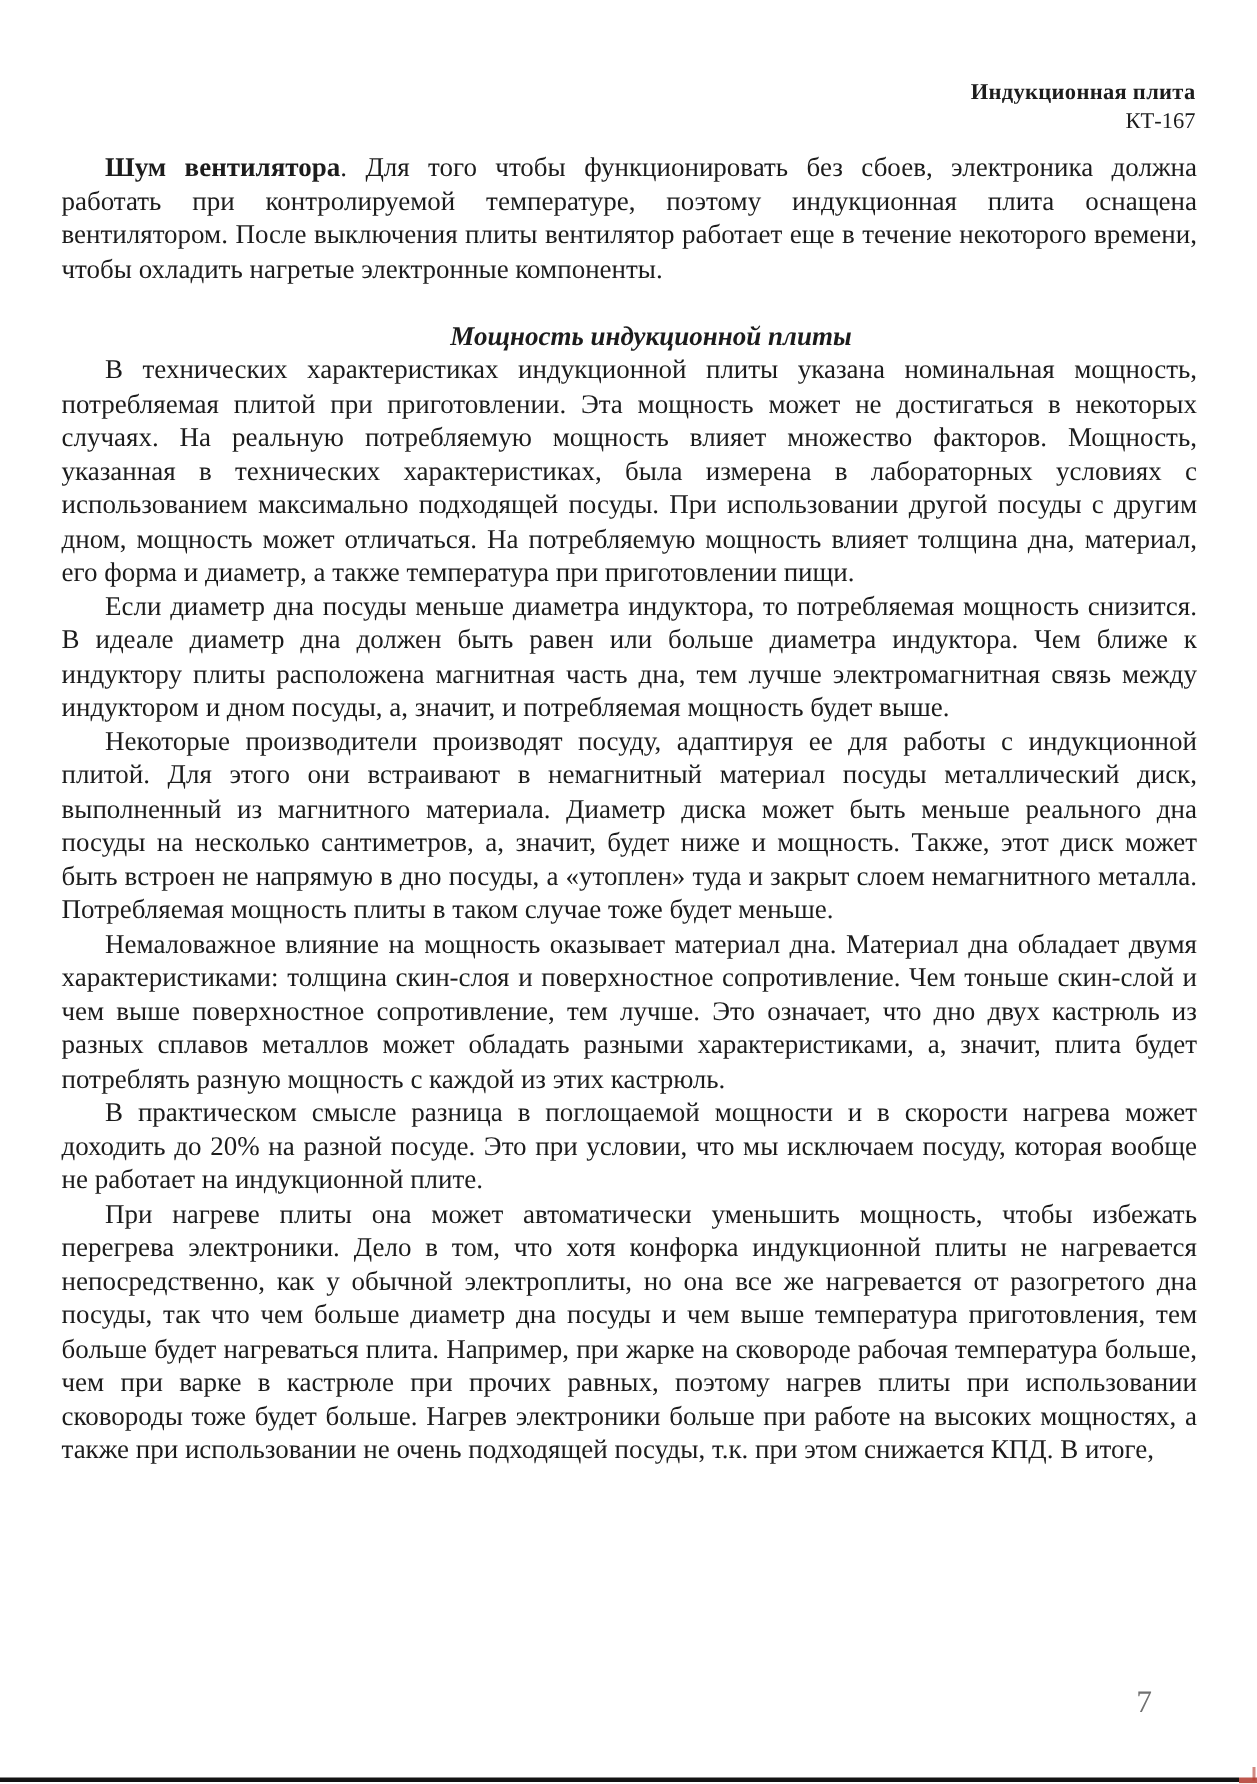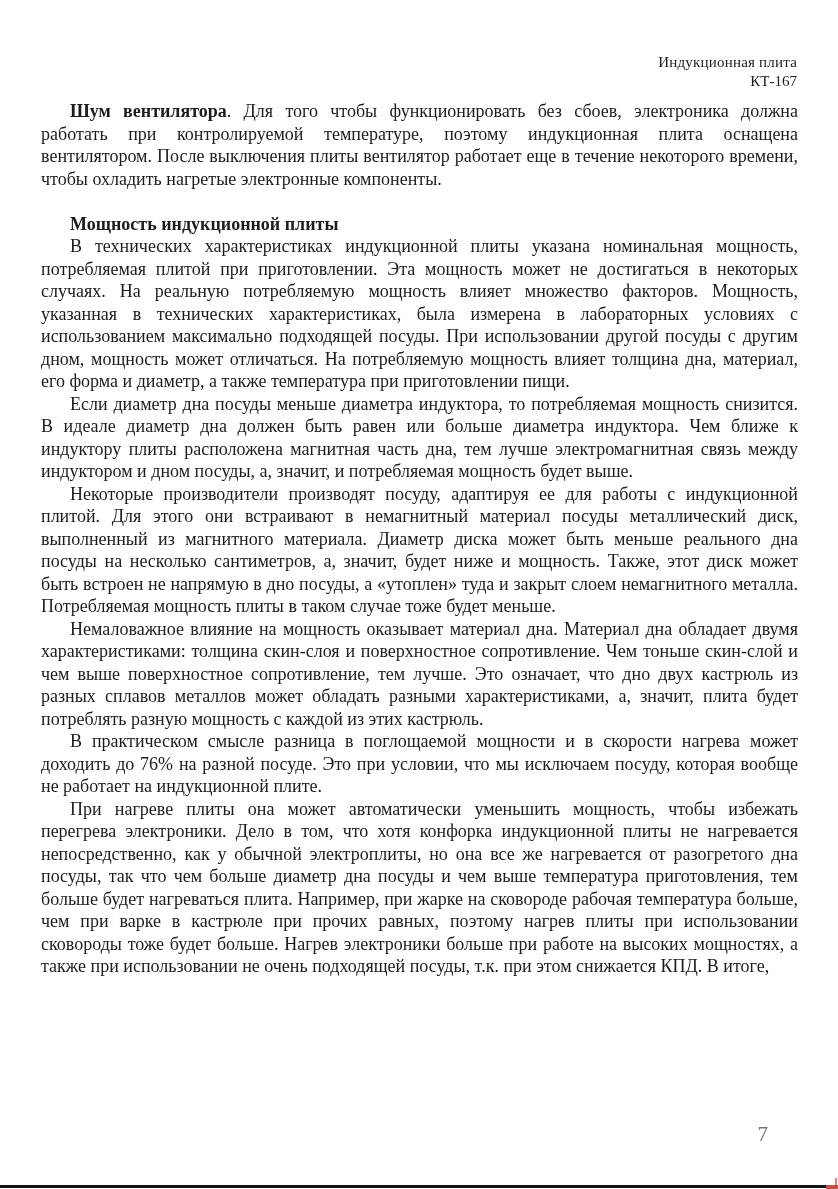--- a/index.html
+++ b/index.html
@@ -18,21 +18,21 @@
   }
   .running-header {
     position: absolute;
     top: 53px;
     right: 41px;
     text-align: right;
     line-height: 19px;
     font-size: 15px;
     color: #1c1c1c;
   }
-  .rh-title { font-weight: normal; letter-spacing: 0.2px; }
+  .rh-title { font-weight: bold; letter-spacing: 0.2px; }
   .rh-model { font-weight: normal; }
   .content {
     position: absolute;
     left: 41px;
     top: 100px;
     width: 757px;
     font-size: 18px;
     line-height: 22.5px;
     text-align: justify;
     color: #1c1c1c;
@@ -41,21 +41,22 @@
     margin: 0;
     text-indent: 29px;
     -webkit-hyphens: manual;
     hyphens: manual;
   }
   .para .lead { font-weight: bold; }
   .subheading {
     margin: 22.5px 0 0 0;
     font-weight: bold;
     text-indent: 29px;
-    text-align: left;
+    text-align: center;
+    font-style: italic;
   }
   .page-number {
     position: absolute;
     right: 70px;
     top: 1122px;
     font-size: 21px;
     line-height: 24px;
   }
   .bottom-rule {
     position: absolute;
@@ -98,21 +99,21 @@
     <p class="subheading">Мощность индукционной плиты</p>
 
     <p class="para">В технических характеристиках индукционной плиты указана номинальная мощность, потребляемая плитой при приготовлении. Эта мощность может не до­стигаться в некоторых случаях. На реальную потребляемую мощность влияет мно­жество факторов. Мощность, указанная в технических характеристиках, была изме­рена в лабораторных условиях с использованием максимально подходящей посуды. При использовании другой посуды с другим дном, мощность может отличаться. На потребляемую мощность влияет толщина дна, материал, его форма и диаметр, а так­же температура при приготовлении пищи.</p>
 
     <p class="para">Если диаметр дна посуды меньше диаметра индуктора, то потребляемая мощ­ность снизится. В идеале диаметр дна должен быть равен или больше диаметра индуктора. Чем ближе к индуктору плиты расположена магнитная часть дна, тем лучше электромагнитная связь между индуктором и дном посуды, а, значит, и по­требляемая мощность будет выше.</p>
 
     <p class="para">Некоторые производители производят посуду, адаптируя ее для работы с индук­ционной плитой. Для этого они встраивают в немагнитный материал посуды метал­лический диск, выполненный из магнитного материала. Диаметр диска может быть меньше реального дна посуды на несколько сантиметров, а, значит, будет ниже и мощность. Также, этот диск может быть встроен не напрямую в дно посуды, а «уто­плен» туда и закрыт слоем немагнитного металла. Потребляемая мощность плиты в таком случае тоже будет меньше.</p>
 
     <p class="para">Немаловажное влияние на мощность оказывает материал дна. Материал дна об­ладает двумя характеристиками: толщина скин-слоя и поверхностное сопротивле­ние. Чем тоньше скин-слой и чем выше поверхностное сопротивление, тем лучше. Это означает, что дно двух кастрюль из разных сплавов металлов может обладать разными характеристиками, а, значит, плита будет потреблять разную мощность с каждой из этих кастрюль.</p>
 
-    <p class="para">В практическом смысле разница в поглощаемой мощности и в скорости нагрева может доходить до 76% на разной посуде. Это при условии, что мы исключаем по­суду, которая вообще не работает на индукционной плите.</p>
+    <p class="para">В практическом смысле разница в поглощаемой мощности и в скорости нагрева может доходить до 20% на разной посуде. Это при условии, что мы исключаем по­суду, которая вообще не работает на индукционной плите.</p>
 
     <p class="para">При нагреве плиты она может автоматически уменьшить мощность, чтобы из­бежать перегрева электроники. Дело в том, что хотя конфорка индукционной плиты не нагревается непосредственно, как у обычной электроплиты, но она все же на­гревается от разогретого дна посуды, так что чем больше диаметр дна посуды и чем выше температура приготовления, тем больше будет нагреваться плита. Например, при жарке на сковороде рабочая температура больше, чем при варке в кастрюле при прочих равных, поэтому нагрев плиты при использовании сковороды тоже будет больше. Нагрев электроники больше при работе на высоких мощностях, а также при использовании не очень подходящей посуды, т.к. при этом снижается КПД. В итоге,</p>
   </div>
 
   <div class="page-number" style="color: rgb(113, 113, 113);">7</div>
 
   <div class="bottom-rule" style="background: rgb(20, 20, 20);"></div>
   <div class="corner-artifact" style="background: rgb(178, 58, 46);"></div>
   <div class="corner-tick" style="background: rgb(178, 58, 46);"></div>
 

